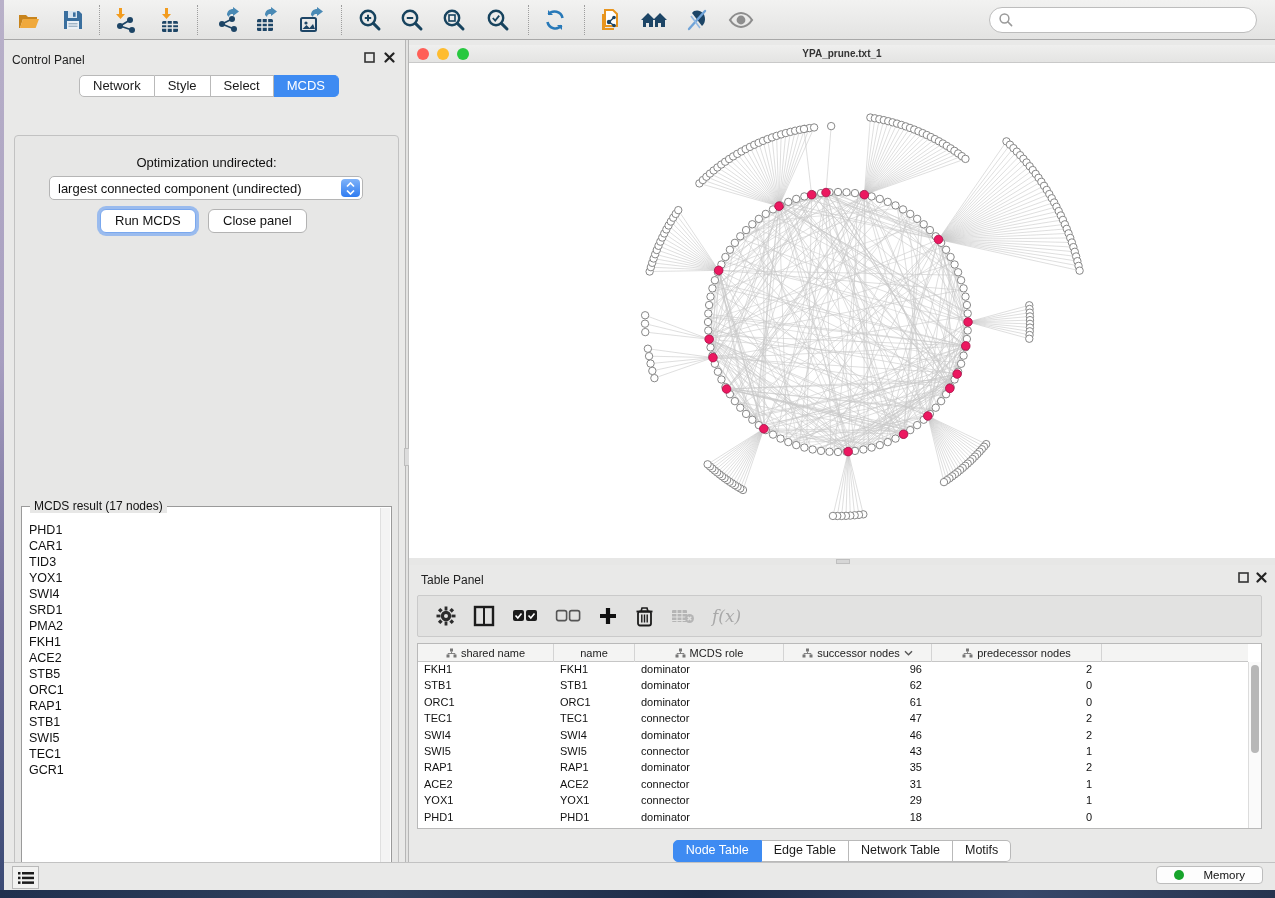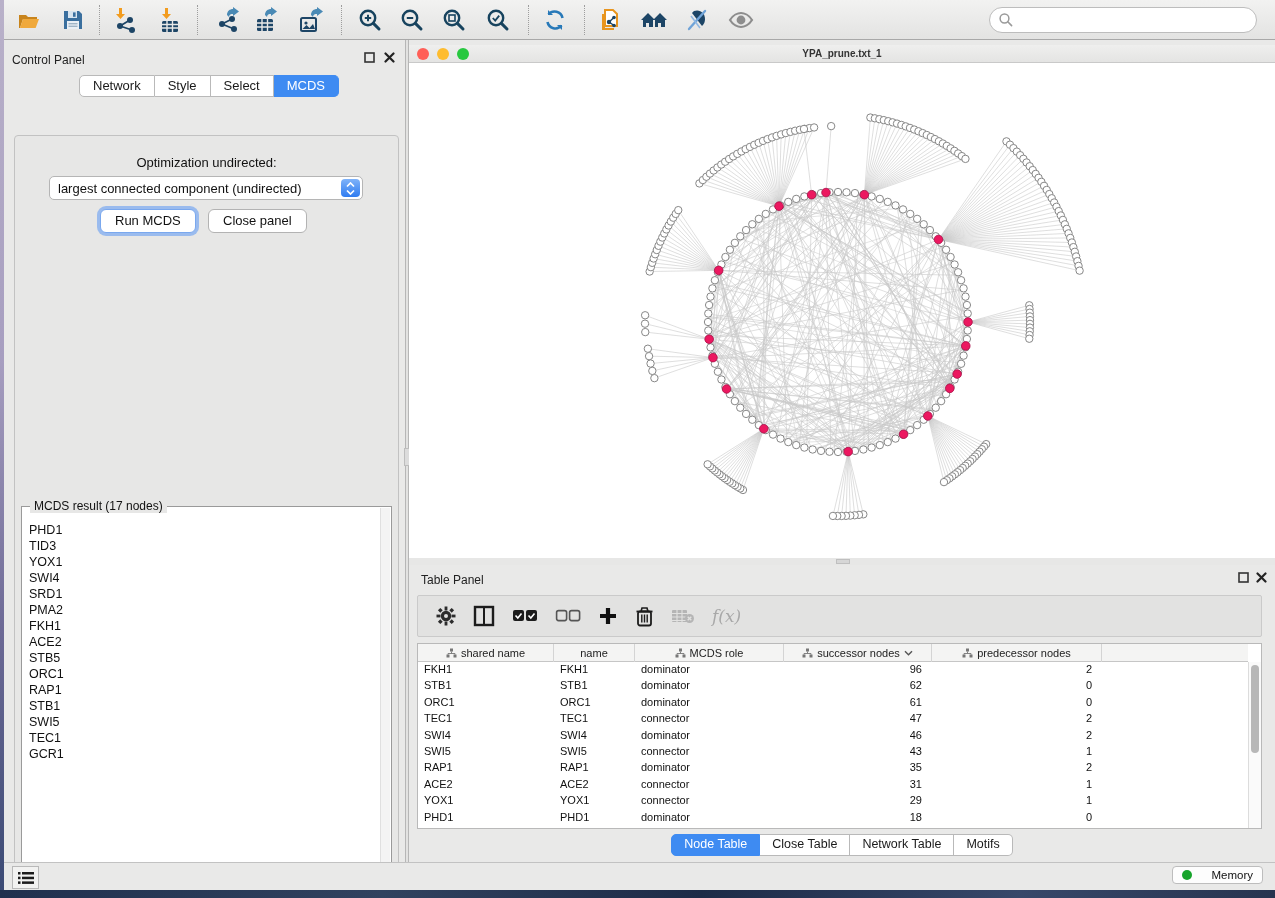--- a/index.html
+++ b/index.html
@@ -53,27 +53,27 @@
   .tpbtn{border:none;background:transparent;display:flex;align-items:center;justify-content:center;height:30px;cursor:default;}
   #node-table{left:8px;top:78px;width:845px;height:186px;background:#fff;border:1px solid #b9b9b9;}
   #nt-inner{position:absolute;left:0;top:0;right:13px;bottom:0;overflow:hidden;}
   .hdr-row{display:flex;height:18px;background:#f4f4f3;border-bottom:1px solid #c6c6c6;}
   .hdr-cell{display:flex;align-items:center;justify-content:center;gap:4px;font-size:11px;color:#222;border-right:1px solid #d4d4d4;height:18px;}
   .trow{display:flex;height:16.4px;font-size:11px;color:#111;}
   .tcell{padding:1px 6px 0;white-space:nowrap;overflow:hidden;}
   .num{text-align:right;padding-right:10px;}
   #nt-scroll{position:absolute;right:0;top:18px;width:13px;bottom:0;background:#fafafa;border-left:1px solid #dcdcdc;}
   #nt-thumb{position:absolute;left:2px;top:3px;width:8px;height:88px;background:#b7b7b7;border-radius:4px;}
-  #tp-tabs{left:0;top:268px;width:866px;height:29px;display:flex;justify-content:center;}
+  #tp-tabs{left:0;top:268px;width:866px;height:29px;display:flex;justify-content:center;align-items:flex-end;}
   #tp-tabs .seg{margin-top:1px;height:22px;}
   #tp-tabs .tab{font-size:12.5px;padding:2px 12px;}
   
   #status-bar{left:4px;top:862px;width:1271px;height:28px;background:#e9e9e8;border-top:1px solid #c2c2c2;}
   #list-btn{position:absolute;left:8px;top:3px;width:27px;height:23px;background:#f2f2f1;border:1px solid #b9b9b9;display:flex;align-items:center;justify-content:center;}
-  #memory-btn{position:absolute;right:12px;top:3px;height:18px;background:#fdfdfd;border:1px solid #bdbdbd;border-radius:4px;display:flex;align-items:center;gap:19px;padding:0 9px;font-size:11.5px;color:#111;}
+  #memory-btn{position:absolute;right:12px;top:3px;height:18px;background:#fdfdfd;border:1px solid #bdbdbd;border-radius:4px;display:flex;align-items:center;gap:19px;padding:0 17px;font-size:11.5px;color:#111;}
   #memory-dot{width:10px;height:10px;border-radius:50%;background:#17a42b;}
   svg{display:block;}
 </style>
 </head>
 <body>
 
 <div id="app">
 
   <div id="wall-left" class="abs"></div>
   <div id="wall-bottom" class="abs"></div>
@@ -289,20 +289,21 @@
             </svg>
         </span>
       </div>
       <button id="run-btn" class="btn">Run MCDS</button>
       <button id="close-btn" class="btn">Close panel</button>
 
       <div id="mcds-box" class="abs">
         <div id="mcds-legend">MCDS result (17 nodes)</div>
         <div id="mcds-list">
           <div>PHD1</div>
+          <div>CAR1</div>
           <div>TID3</div>
           <div>YOX1</div>
           <div>SWI4</div>
           <div>SRD1</div>
           <div>PMA2</div>
           <div>FKH1</div>
           <div>ACE2</div>
           <div>STB5</div>
           <div>ORC1</div>
           <div>RAP1</div>
@@ -1299,21 +1300,21 @@
           </div>
       </div>
       <div id="nt-scroll">
           <div id="nt-thumb"></div>
         </div>
     </div>
 
     <div id="tp-tabs" class="abs">
       <div class="seg">
         <div class="tab active">Node Table</div>
-        <div class="tab">Close Table</div>
+        <div class="tab">Edge Table</div>
         <div class="tab">Network Table</div>
         <div class="tab">Motifs</div>
       </div>
     </div>
   </div>
 
   <div id="status-bar" class="abs">
     <button id="list-btn">
         <span>
           <svg width="16" height="14" viewBox="0 0 16 14">

